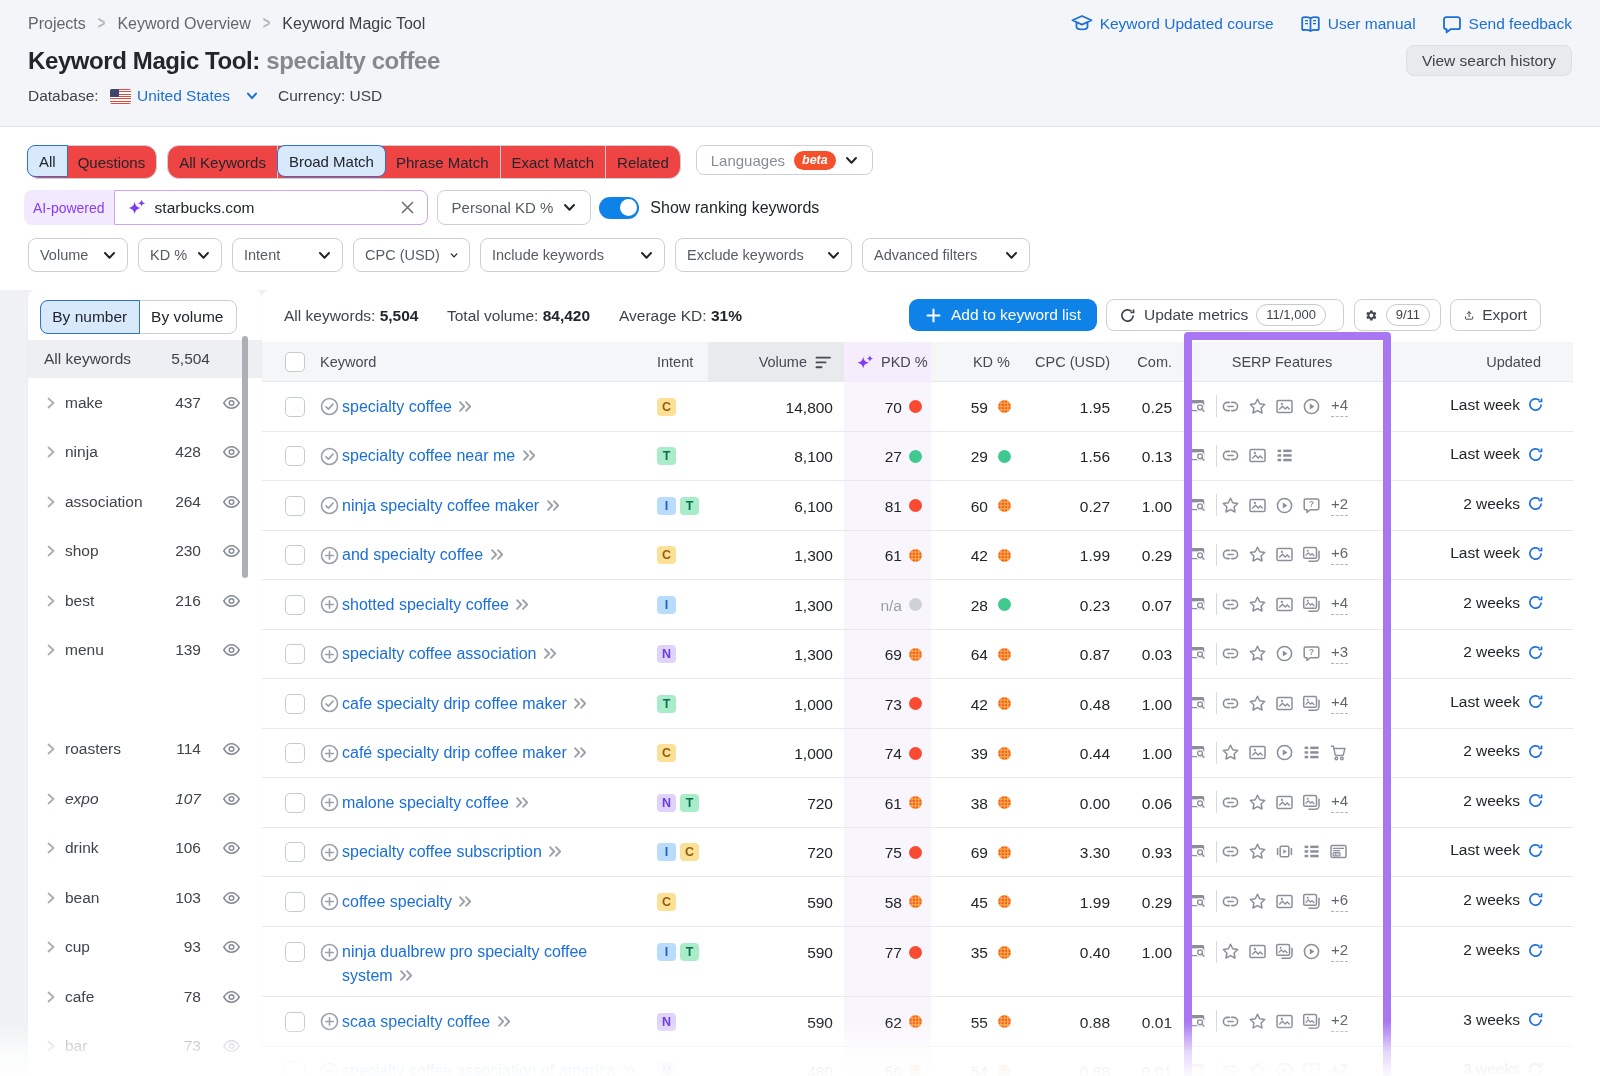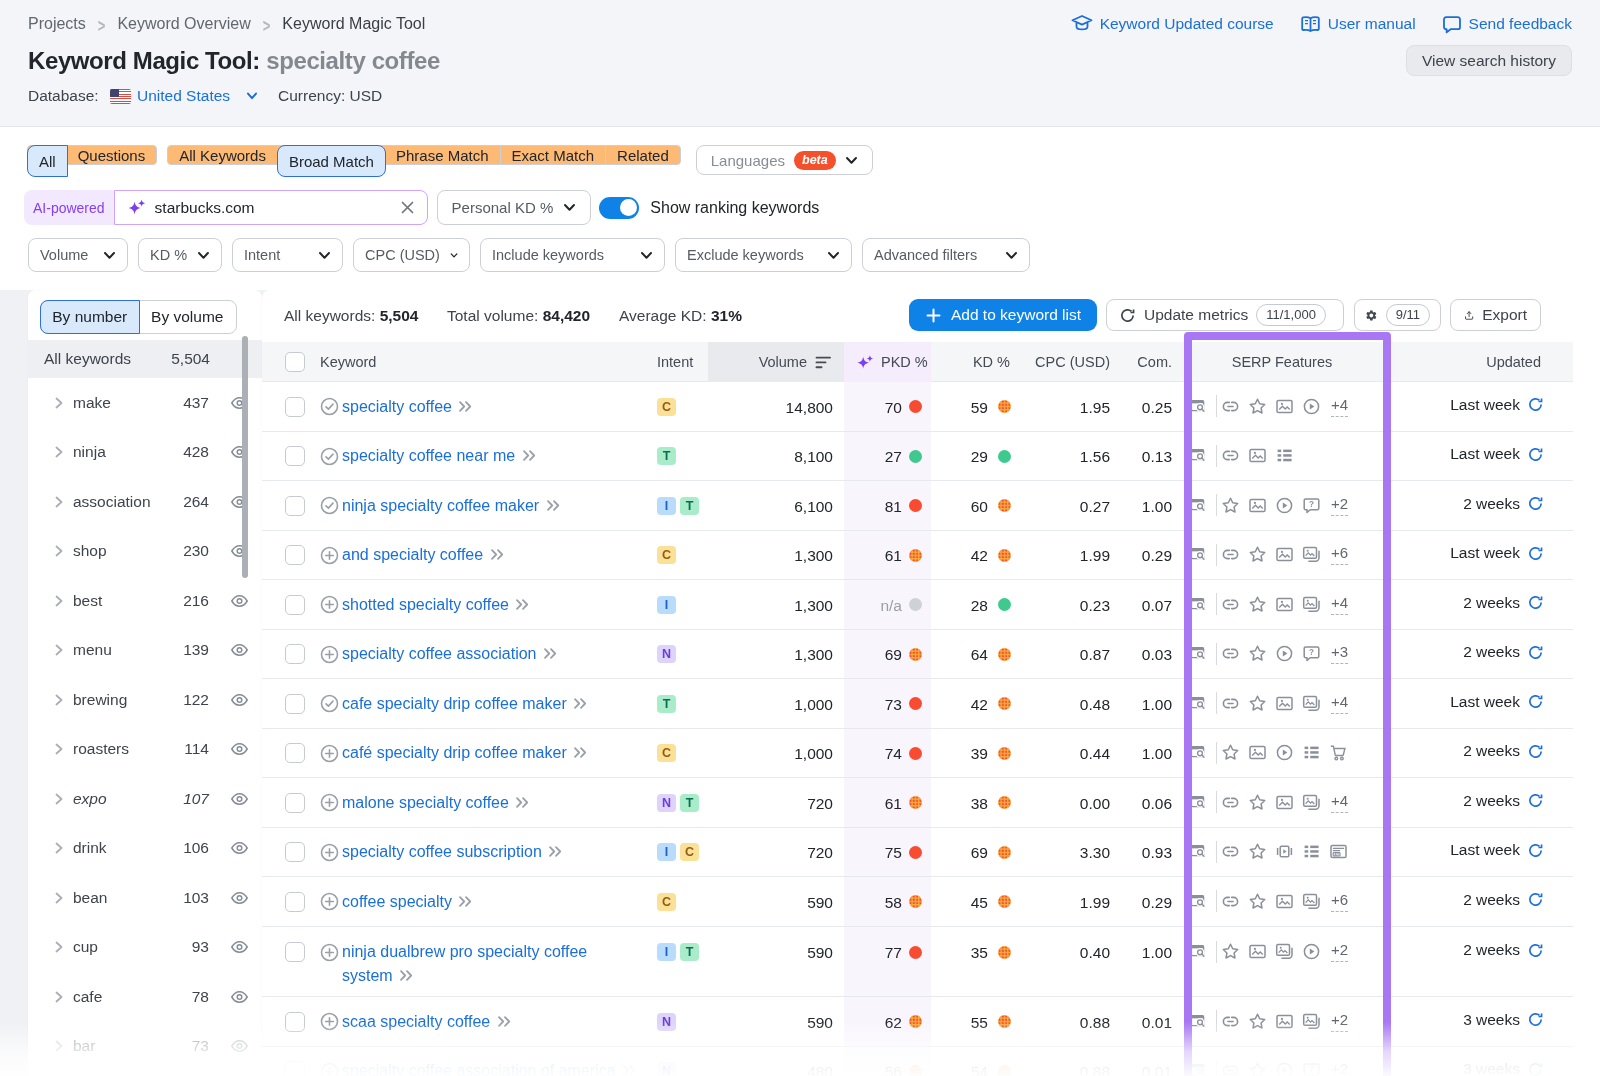--- a/index.html
+++ b/index.html
@@ -1,27 +1,27 @@
 <!DOCTYPE html>
 <html><head><meta charset="utf-8"><style>
 *{margin:0;padding:0;box-sizing:border-box}
 html,body{width:1600px;height:1076px;overflow:hidden;position:relative;font-family:"Liberation Sans",sans-serif;background:#fff;-webkit-font-smoothing:antialiased}
 .hdr{position:absolute;left:0;top:0;width:1600px;height:127px;background:#f4f5f8;border-bottom:1px solid #e3e5e9}
-.bc{position:absolute;left:28px;top:15px;font-size:16px;color:#62666f;display:flex;align-items:flex-end;gap:12px}
+.bc{position:absolute;left:28px;top:15px;font-size:16px;color:#62666f;display:flex;align-items:flex-start;gap:12px}
 .bc .sep{color:#b3b7bd;font-size:13px;transform:scaleY(1.35);font-weight:bold}
 .bc .cur{color:#3a3e46}
 .title{position:absolute;left:28px;top:47px;font-size:24px;font-weight:700;color:#22252b;letter-spacing:-.4px}
 .title span{color:#84888f}
 .dbrow{position:absolute;left:28px;top:87px;font-size:15.5px;color:#3f434c;display:flex;align-items:center}
 .link{color:#1a6fd8}
 .toplinks{position:absolute;top:14px;right:28px;display:flex;align-items:center;gap:26px;font-size:15.5px;color:#1a6fd8}
 .toplinks .it{display:flex;align-items:center;gap:7px}
 .vsh{position:absolute;top:45px;right:28px;height:31px;padding:0 15px;background:#e9eaed;border:1px solid #dddfe3;border-radius:8px;font-size:15.5px;color:#3f434c;display:flex;align-items:center}
 .tabs{position:absolute;top:145px;left:27px;display:flex;gap:10px}
-.tabgrp{display:flex;border:1px solid #ccd0d6;border-radius:4px;background:#fdba74;height:20px}
+.tabgrp{display:flex;border:1px solid #ccd0d6;border-radius:12px;background:#ef4444;height:34px}
 .tab{padding:0 11px;display:flex;align-items:center;font-size:15px;color:#22252b;border-right:1px solid #ccd0d6}
 .tab:last-child{border-right:none}
 .tab.sel{background:#d8e9fb;border:1px solid #2e6fd8;border-radius:8px;margin:-1px;height:32px;position:relative;z-index:2}
 .tab.sel.first{border-radius:8px 0 0 8px}
 .langbtn{display:flex;align-items:center;height:30px;border:1px solid #ccd0d6;border-radius:8px;background:#fff;padding:0 14px;gap:9px;font-size:15px;color:#878d98;margin-left:5px}
 .beta{background:#f4502c;color:#fff;font-size:12.5px;font-weight:700;font-style:italic;border-radius:99px;padding:2px 8px 3px}
 .airow{position:absolute;top:190px;left:24px;display:flex;align-items:center}
 .ailabel{height:35px;background:#f3e9fe;color:#853ef5;font-size:14px;display:flex;align-items:center;padding:0 9px;border-radius:8px 0 0 8px}
 .aiinput{width:314px;height:35px;background:#fff;border:1px solid #cda5fb;border-radius:0 8px 8px 0;display:flex;align-items:center;padding:0 12px;gap:8px}
 .aiinput .txt{font-size:15.5px;color:#22252b;flex:1}
@@ -30,21 +30,21 @@
 .toggle:after{content:"";position:absolute;right:2.5px;top:2.5px;width:17px;height:17px;background:#fff;border-radius:50%}
 .filters{position:absolute;top:238px;left:28px;display:flex;gap:10px}
 .fbtn{height:34px;border:1px solid #ccd0d6;border-radius:8px;background:#fff;display:flex;align-items:center;padding:0 11px;font-size:14.5px;color:#565b64;gap:10px;white-space:nowrap}
 .mainbg{position:absolute;left:0;top:290px;width:1600px;height:786px;background:#eff1f4}
 .sidecard{position:absolute;left:28px;top:290px;width:234px;height:786px;background:#fff;border-radius:8px 8px 0 0;box-shadow:0 1px 2px rgba(30,34,40,.06)}
 .seg{position:absolute;left:12px;top:10px;width:197px;height:34px;display:flex;border:1px solid #ccd0d6;border-radius:8px;background:#fff}
 .seg .s{flex:1;display:flex;align-items:center;justify-content:center;font-size:15.5px;color:#22252b}
 .seg .s.sel{background:#d8e9fb;border:1px solid #2e6fd8;border-radius:8px 0 0 8px;margin:-1px}
 .allkw{position:absolute;left:0;top:50px;width:234px;height:38px;background:#edeff2;display:flex;align-items:center;font-size:15.5px;color:#3f434c}
 .allkw b{font-weight:400;position:absolute;right:52px}
-.sitem{position:absolute;left:8px;width:225px;height:49px;display:flex;align-items:center;font-size:15.5px;color:#3f434c}
+.sitem{position:absolute;left:0;width:225px;height:49px;display:flex;align-items:center;font-size:15.5px;color:#3f434c}
 .sitem .ch{position:absolute;left:17px;top:50%;transform:translateY(-50%);display:flex}
 .sitem .lb{position:absolute;left:37px}
 .sitem .ct{position:absolute;right:52px}
 .sitem .ey{position:absolute;left:194px;top:50%;transform:translateY(-50%);display:flex}
 .sthumb{position:absolute;left:214px;top:46px;width:6px;height:242px;border-radius:3px;background:#abafb6}
 .tblcard{position:absolute;left:262px;top:290px;width:1501px;height:786px;background:#fff;border-radius:8px 0 0 0;box-shadow:0 1px 2px rgba(30,34,40,.06)}
 .toolbar{position:absolute;left:0;top:0;width:1311px;height:52px;font-size:15.5px;color:#3f434c}
 .toolbar .st{position:absolute;top:17px}
 .toolbar b{color:#22252b}
 .btn-blue{position:absolute;left:647px;top:9px;width:188px;height:32px;background:#0f82e8;border-radius:9px;color:#fff;font-size:15.5px;display:flex;align-items:center;justify-content:center;gap:9px}
@@ -273,35 +273,20 @@
       </span>
     </div>
     <div class="sitem" style="top:335.5px;">
       <span class="ch">
         <svg width="12" height="12" viewBox="0 0 12 12">
           <path d="M3.5 1.5 L8.5 6 L3.5 10.5" fill="none" stroke="#a9aeb6" stroke-width="1.8" stroke-linecap="round" stroke-linejoin="round"></path>
         </svg>
       </span>
       <span class="lb">menu</span>
       <span class="ct">139</span>
-      <span class="ey">
-        <svg width="19" height="19" viewBox="0 0 19 19">
-          <path d="M1.8 9.5 C3.9 5.9 6.5 4.2 9.5 4.2 s5.6 1.7 7.7 5.3 C15.1 13.1 12.5 14.8 9.5 14.8 S3.9 13.1 1.8 9.5 Z" fill="none" stroke="#878d98" stroke-width="1.5"></path>
-          <circle cx="9.5" cy="9.5" r="2.3" fill="none" stroke="#878d98" stroke-width="1.5"></circle>
-        </svg>
-      </span>
-    </div>
-    <div class="sitem" style="top:385.0px;">
-      <span class="ch">
-        <svg width="12" height="12" viewBox="0 0 12 12">
-          <path d="M3.5 1.5 L8.5 6 L3.5 10.5" fill="none" stroke="#a9aeb6" stroke-width="1.8" stroke-linecap="round" stroke-linejoin="round"></path>
-        </svg>
-      </span>
-      <span class="lb">brewing</span>
-      <span class="ct">122</span>
       <span class="ey">
         <svg width="19" height="19" viewBox="0 0 19 19">
           <path d="M1.8 9.5 C3.9 5.9 6.5 4.2 9.5 4.2 s5.6 1.7 7.7 5.3 C15.1 13.1 12.5 14.8 9.5 14.8 S3.9 13.1 1.8 9.5 Z" fill="none" stroke="#878d98" stroke-width="1.5"></path>
           <circle cx="9.5" cy="9.5" r="2.3" fill="none" stroke="#878d98" stroke-width="1.5"></circle>
         </svg>
       </span>
     </div>
     <div class="sitem" style="top:434.5px;">
       <span class="ch">
         <svg width="12" height="12" viewBox="0 0 12 12">

